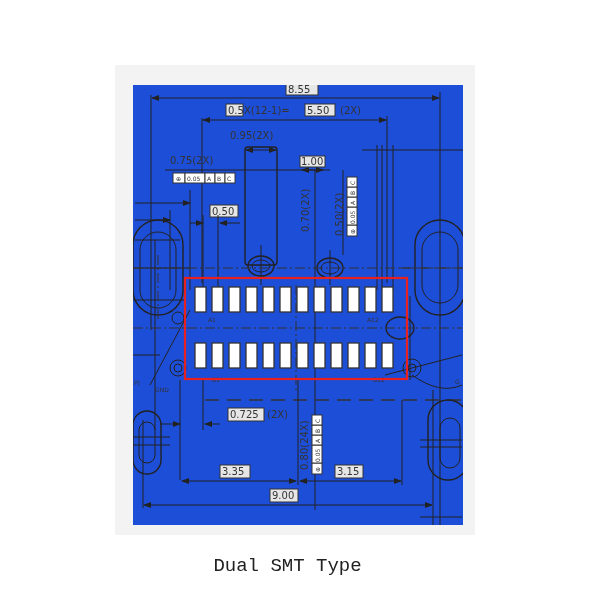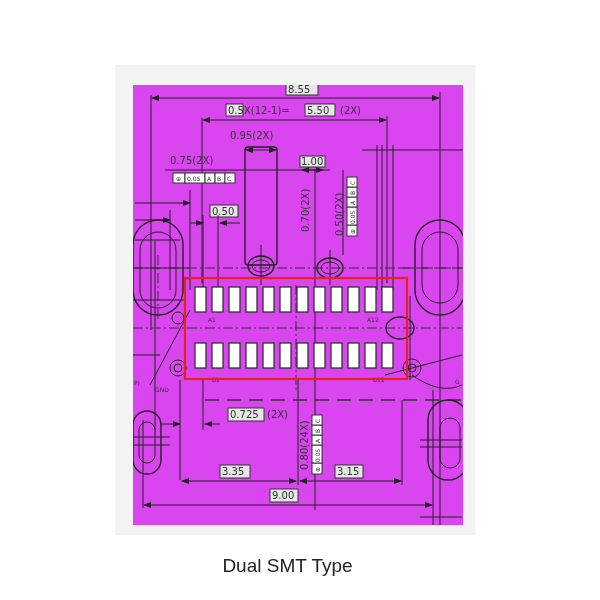--- a/index.html
+++ b/index.html
@@ -1,20 +1,20 @@
 <!DOCTYPE html>
 <html><head>
   <meta charset="utf-8">
   <style>
     html, body { margin: 0; padding: 0; background: #ffffff; }
     body { width: 600px; height: 600px; position: relative; overflow: hidden; font-family: "DejaVu Sans", sans-serif; }
     .frame { position: absolute; left: 115px; top: 65px; width: 360px; height: 470px; background: #f3f3f3; }
-    .sheet { position: absolute; left: 133px; top: 85px; width: 330px; height: 440px; background: #d946ef; overflow: hidden; }
+    .sheet { position: absolute; left: 133px; top: 85px; width: 330px; height: 440px; background: #1d4ed8; overflow: hidden; }
     svg { position: absolute; left: 0; top: 0; }
-    .caption { position: absolute; left: 0; top: 555px; width: 575px; text-align: center; font-size: 19px; color: #222; font-family: Liberation Sans, sans-serif; letter-spacing: 0px; }
+    .caption { position: absolute; left: 0; top: 555px; width: 575px; text-align: center; font-size: 19px; color: #222; font-family: Liberation Mono, monospace; letter-spacing: 0px; }
     .dim { font-family: "DejaVu Sans", sans-serif; font-size: 10px; fill: #333; }
     .dim-sm { font-family: "DejaVu Sans", sans-serif; font-size: 6px; fill: #333; }
     .ln { stroke: #222; stroke-width: 1; fill: none; }
     .ln2 { stroke: #222; stroke-width: 1.4; fill: none; }
     .cl { stroke: #333; stroke-width: 1; stroke-dasharray: 10 3 2 3; fill: none; }
     .dash { stroke: #333; stroke-width: 1.4; stroke-dasharray: 14 8; fill: none; }
     .pad { stroke: #333; stroke-width: 1.3; fill: #fff; }
     .box { stroke: #333; stroke-width: 1; fill: #fff; }
     .boxdark { stroke: #333; stroke-width: 1; fill: #e6e6e6; }
   </style>

